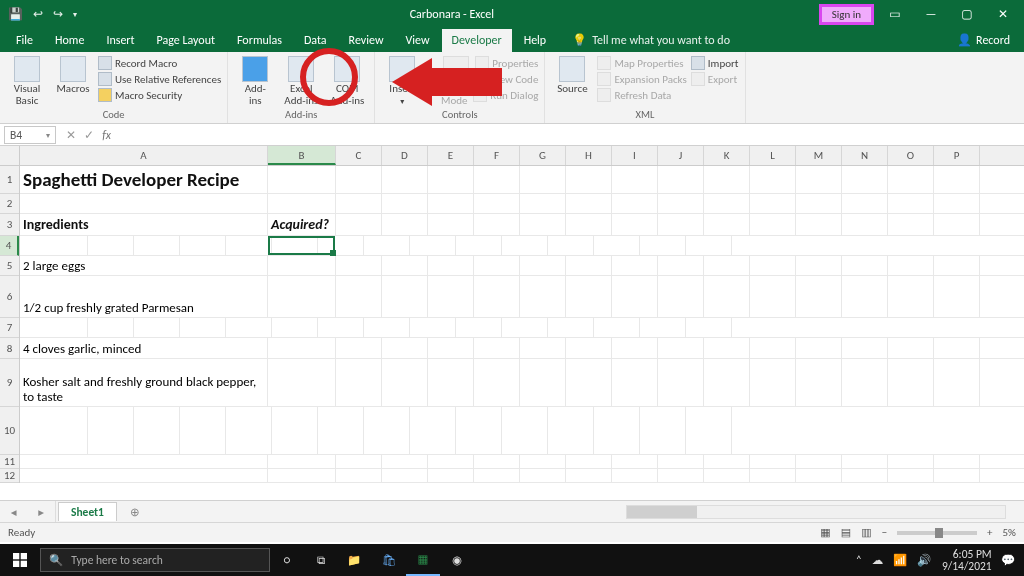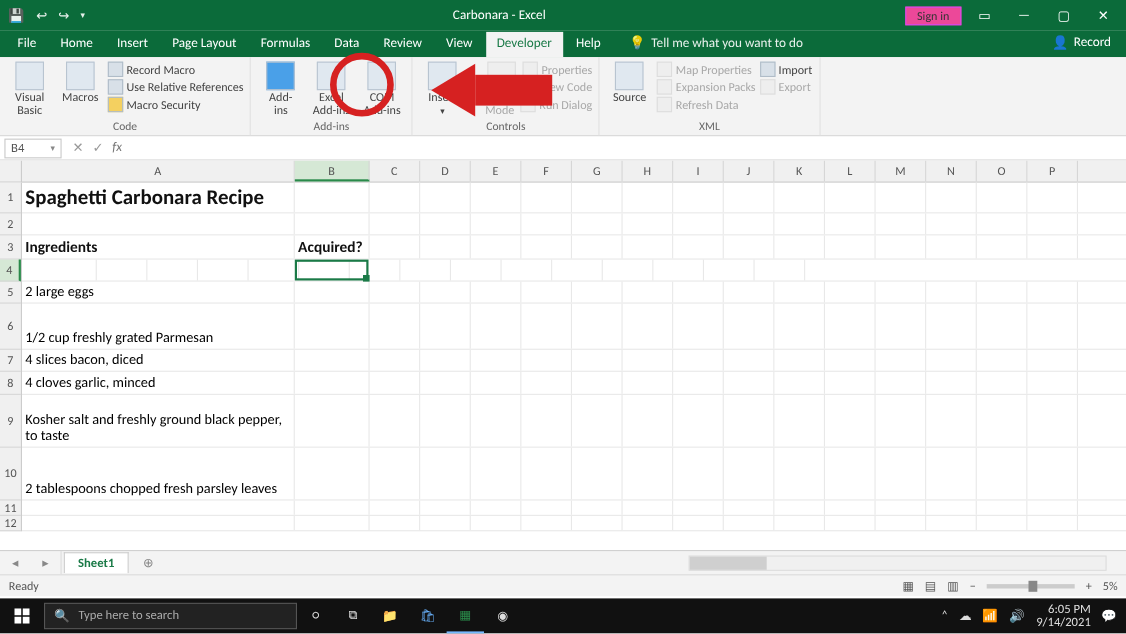--- a/index.html
+++ b/index.html
@@ -4,21 +4,21 @@
 <style>
   * { margin: 0; padding: 0; box-sizing: border-box; font-family: "Segoe UI", Calibri, sans-serif; }
   body { width: 1024px; height: 576px; overflow: hidden; background: #fff; position: relative; }
 
   
   .titlebar { background: #0b6b3a; height: 28px; display: flex; align-items: center; color: #fff; font-size: 12px; }
   .titlebar .qat { display: flex; align-items: center; gap: 10px; padding: 0 8px; }
   .titlebar .qat span { opacity: .9; }
   .titlebar .title { flex: 1; text-align: center; }
   .titlebar .right { display:flex; align-items:center; gap:6px; padding-right:6px;}
-  .signin { background:#ec4899; color:#333; padding:1px 10px; font-size:11px; border:1px solid #d946ef;}
+  .signin { background:#f0abfc; color:#333; padding:1px 10px; font-size:11px; border:3px solid #d946ef;}
   .winbtn { width:30px; text-align:center; font-size:12px; }
 
   
   .tabs { background:#0b6b3a; height:24px; display:flex; align-items:flex-end; color:#fff; font-size:12px; padding-left:6px; gap:2px;}
   .tab { padding:4px 10px 5px; cursor:pointer; }
   .tab.active { background:#f3f3f3; color:#1a7a47; }
   .tellme { margin-left:6px; display:flex; align-items:center; gap:5px; padding:4px 8px 5px; opacity:.9;}
   .tellme .bulb { font-size:12px;}
   .tabs .share { margin-left:auto; padding:4px 14px 5px; display:flex; gap:4px; }
 
@@ -287,21 +287,21 @@
       <div class="rh" style="height: 42px;">6</div>
       <div class="rh" style="height: 20px;">7</div>
       <div class="rh" style="height: 21px;">8</div>
       <div class="rh" style="height: 48px;">9</div>
       <div class="rh" style="height: 48px;">10</div>
       <div class="rh" style="height: 14px;">11</div>
       <div class="rh" style="height: 14px;">12</div>
     </div>
   <div class="cells" id="cells">
       <div class="row" style="height: 28px;">
-        <div class="cell big" style="width: 248px; white-space: normal; align-items: flex-end;">Spaghetti Carbonara Recipe</div>
+        <div class="cell big" style="width: 248px; white-space: normal; align-items: flex-end;">Spaghetti Developer Recipe</div>
         <div class="cell" style="width: 68px;"></div>
         <div class="cell" style="width: 46px;"></div>
         <div class="cell" style="width: 46px;"></div>
         <div class="cell" style="width: 46px;"></div>
         <div class="cell" style="width: 46px;"></div>
         <div class="cell" style="width: 46px;"></div>
         <div class="cell" style="width: 46px;"></div>
         <div class="cell" style="width: 46px;"></div>
         <div class="cell" style="width: 46px;"></div>
         <div class="cell" style="width: 46px;"></div>
@@ -324,21 +324,21 @@
         <div class="cell" style="width: 46px;"></div>
         <div class="cell" style="width: 46px;"></div>
         <div class="cell" style="width: 46px;"></div>
         <div class="cell" style="width: 46px;"></div>
         <div class="cell" style="width: 46px;"></div>
         <div class="cell" style="width: 46px;"></div>
         <div class="cell" style="width: 46px;"></div>
       </div>
       <div class="row" style="height: 22px;">
         <div class="cell bold" style="width: 248px; white-space: normal; align-items: center;">Ingredients</div>
-        <div class="cell bold" style="width: 68px;">Acquired?</div>
+        <div class="cell bold" style="width: 68px; font-style: italic;">Acquired?</div>
         <div class="cell bold" style="width: 46px;"></div>
         <div class="cell bold" style="width: 46px;"></div>
         <div class="cell bold" style="width: 46px;"></div>
         <div class="cell bold" style="width: 46px;"></div>
         <div class="cell bold" style="width: 46px;"></div>
         <div class="cell bold" style="width: 46px;"></div>
         <div class="cell bold" style="width: 46px;"></div>
         <div class="cell bold" style="width: 46px;"></div>
         <div class="cell bold" style="width: 46px;"></div>
         <div class="cell bold" style="width: 46px;"></div>
@@ -394,21 +394,20 @@
         <div class="cell" style="width: 46px;"></div>
         <div class="cell" style="width: 46px;"></div>
         <div class="cell" style="width: 46px;"></div>
         <div class="cell" style="width: 46px;"></div>
         <div class="cell" style="width: 46px;"></div>
         <div class="cell" style="width: 46px;"></div>
         <div class="cell" style="width: 46px;"></div>
         <div class="cell" style="width: 46px;"></div>
       </div>
       <div class="row" style="height: 20px;">
-        <div class="cell" style="width: 248px; white-space: normal; align-items: center;">4 slices bacon, diced</div>
         <div class="cell" style="width: 68px;"></div>
         <div class="cell" style="width: 46px;"></div>
         <div class="cell" style="width: 46px;"></div>
         <div class="cell" style="width: 46px;"></div>
         <div class="cell" style="width: 46px;"></div>
         <div class="cell" style="width: 46px;"></div>
         <div class="cell" style="width: 46px;"></div>
         <div class="cell" style="width: 46px;"></div>
         <div class="cell" style="width: 46px;"></div>
         <div class="cell" style="width: 46px;"></div>
@@ -448,21 +447,20 @@
         <div class="cell" style="width: 46px;"></div>
         <div class="cell" style="width: 46px;"></div>
         <div class="cell" style="width: 46px;"></div>
         <div class="cell" style="width: 46px;"></div>
         <div class="cell" style="width: 46px;"></div>
         <div class="cell" style="width: 46px;"></div>
         <div class="cell" style="width: 46px;"></div>
         <div class="cell" style="width: 46px;"></div>
       </div>
       <div class="row" style="height: 48px;">
-        <div class="cell" style="width: 248px; white-space: normal; align-items: flex-end;">2 tablespoons chopped fresh parsley leaves</div>
         <div class="cell" style="width: 68px;"></div>
         <div class="cell" style="width: 46px;"></div>
         <div class="cell" style="width: 46px;"></div>
         <div class="cell" style="width: 46px;"></div>
         <div class="cell" style="width: 46px;"></div>
         <div class="cell" style="width: 46px;"></div>
         <div class="cell" style="width: 46px;"></div>
         <div class="cell" style="width: 46px;"></div>
         <div class="cell" style="width: 46px;"></div>
         <div class="cell" style="width: 46px;"></div>

